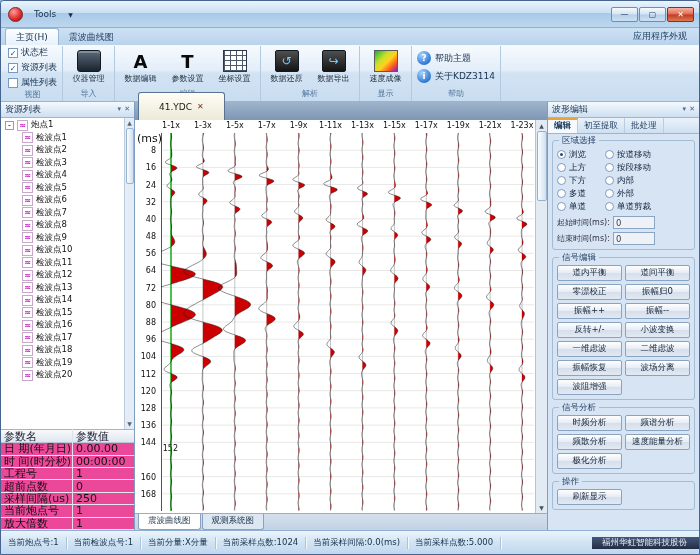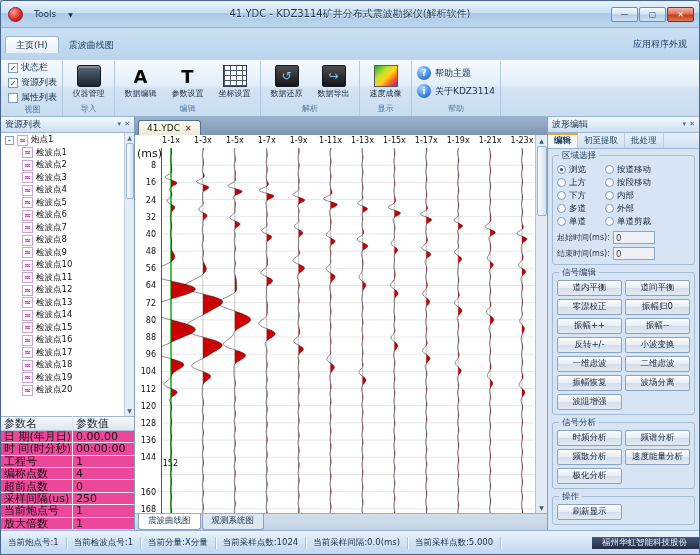--- a/index.html
+++ b/index.html
@@ -14,21 +14,21 @@
  background:radial-gradient(circle at 35% 30%,#ff9d9d,#e03030 55%,#8f0a0a);border:1px solid #8a1d1d;}
 .tools{font-size:9px;color:#15304e;display:flex;align-items:center;gap:12px;padding:2px 6px;border-radius:3px;}
 .title{position:absolute;left:0;right:0;text-align:center;font-size:10px;color:#14304e;pointer-events:none;text-shadow:0 1px 0 #fff;}
 .win-controls{margin-left:auto;display:flex;gap:1px;padding-right:5px;z-index:2;}
 .wbtn{width:27px;height:15px;font-size:8px;line-height:13px;text-align:center;border:1px solid #6e8eb4;border-radius:2px;color:#1d3a5c;
  background:linear-gradient(#f6fafe,#d3e3f4 48%,#b5cfe9 52%,#cdе0f2);}
 .wbtn{background:linear-gradient(#f6fafe,#d3e3f4 48%,#b5cfe9 52%,#cde0f2);}
 .wbtn.close{background:linear-gradient(#f6b3a6,#e26a50 48%,#c23a1f 52%,#dd7a54);border-color:#8f2d17;color:#fff;}
 
 
-.ribbon-tabs{height:17px;flex:0 0 17px;display:flex;align-items:center;padding:16px 4px;background:linear-gradient(#cde1f4,#bad3ec);position:relative;}
+.ribbon-tabs{height:17px;flex:0 0 17px;display:flex;align-items:flex-start;padding:0 4px;background:linear-gradient(#cde1f4,#bad3ec);position:relative;}
 .rtab{font-size:9px;padding:2px 10px 1px;color:#1c3c5e;border-radius:3px 3px 0 0;}
 .rtab.active{background:linear-gradient(#fdfeff,#e7f1fb);border:1px solid #97b5d5;border-bottom:none;color:#12304e;}
 .appearance{margin-left:auto;font-size:9px;color:#1c3c5e;padding:2px 8px;}
 
 
 .ribbon{height:57px;flex:0 0 57px;display:flex;align-items:stretch;padding:1px 2px 0;
  background:linear-gradient(#f6fafd,#e3eef9 45%,#d2e3f3 50%,#c9ddf1);border-bottom:1px solid #96b4d4;}
 .rgroup{display:flex;flex-direction:column;border-right:1px solid #b2c9e0;padding:0 3px;}
 .rgroup-body{flex:1;display:flex;align-items:center;gap:2px;}
 .rgroup-body.checks{flex-direction:column;align-items:flex-start;justify-content:center;gap:2px;padding:0 2px;}
@@ -70,21 +70,21 @@
 .prow{display:flex;height:12.4px;border-bottom:1px solid #e4e8ee;align-items:center;}
 .prow .c1{width:72px;flex:0 0 72px;padding:0 3px;border-right:1px solid #dde3ea;white-space:nowrap;overflow:hidden;color:#111;}
 .prow .c2{flex:1;padding:0 3px;white-space:nowrap;overflow:hidden;color:#111;}
 .prow.header{background:linear-gradient(#f7f9fc,#dfe6ef);border-bottom:1px solid #b9c6d6;color:#223;height:13.5px;}
 .prow.header .c1,.prow.header .c2{color:#223;}
 
 
 .center{flex:1;display:flex;flex-direction:column;min-width:0;border-right:1px solid #7e9ec0;}
 .doc-tabbar{height:18px;flex:0 0 18px;display:flex;align-items:flex-end;padding-left:3px;gap:2px;
  background:linear-gradient(#9fb4cc,#7d96b4);}
-.doc-tab{height:15px;display:flex;align-items:center;gap:5px;padding:0 8px;font-size:9px;color:#1a1a10;
+.doc-tab{height:28px;display:flex;align-items:center;gap:5px;padding:0 20px;font-size:9px;color:#1a1a10;
  background:linear-gradient(#fffef6,#ece9d8);border:1px solid #5a7292;border-bottom:none;border-radius:3px 3px 0 0;}
 .doc-tab .x{font-style:normal;color:#7a3020;font-size:8px;}
 .chart-row{flex:1;display:flex;min-height:0;background:#fff;}
 .chart{flex:1;position:relative;overflow:hidden;background:#fff;}
 #trace-labels span{position:absolute;top:1px;width:26px;text-align:center;font-size:8px;color:#101010;}
 #tick-labels span{position:absolute;left:0;width:21px;text-align:right;font-size:8px;color:#101010;}
 .ms-label{position:absolute;left:2px;top:12px;font-size:11px;color:#101010;}
 #wave-svg{position:absolute;left:26px;top:13px;}
 .vscroll{width:12px;flex:0 0 12px;background:#e2ebf4;border-left:1px solid #b3c4d8;display:flex;flex-direction:column;align-items:center;font-size:6px;color:#456;}
 .vscroll .arr{height:11px;line-height:11px;font-style:normal;}
@@ -125,21 +125,20 @@
 <body>
 
 <div class="window">
 
   <div class="titlebar">
     <div class="app-logo"></div>
     <div class="tools">
       <span>Tools</span>
       <span style="font-size:6px;">▼</span>
     </div>
-    <div class="title">41.YDC - KDZ3114矿井分布式震波勘探仪(解析软件)</div>
     <div class="win-controls">
       <div class="wbtn">—</div>
       <div class="wbtn">▢</div>
       <div class="wbtn close">✕</div>
     </div>
   </div>
 
   <div class="ribbon-tabs">
     <span id="rtabs" style="display:flex;align-items:flex-end;">
         <span class="rtab active">主页(H)</span>
@@ -343,24 +342,20 @@
             <span class="c1">日 期(年月日)</span>
             <span class="c2">0.00.00</span>
           </div>
           <div class="prow">
             <span class="c1">时 间(时分秒)</span>
             <span class="c2">00:00:00</span>
           </div>
           <div class="prow">
             <span class="c1">工程号</span>
             <span class="c2">1</span>
-          </div>
-          <div class="prow">
-            <span class="c1">编称点数</span>
-            <span class="c2">4</span>
           </div>
           <div class="prow">
             <span class="c1">超前点数</span>
             <span class="c2">0</span>
           </div>
           <div class="prow">
             <span class="c1">采样间隔(us)</span>
             <span class="c2">250</span>
           </div>
           <div class="prow">

